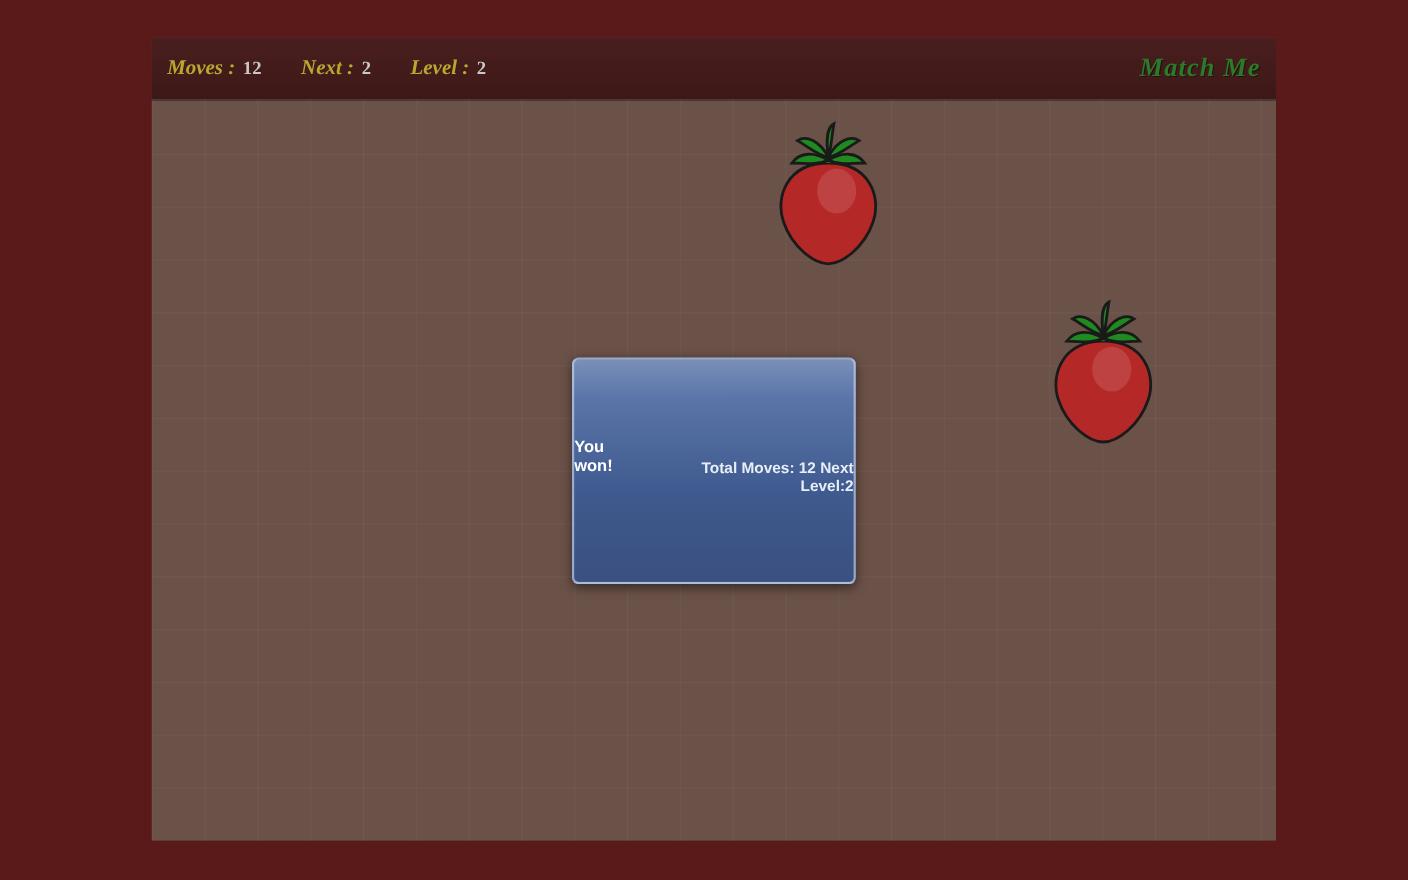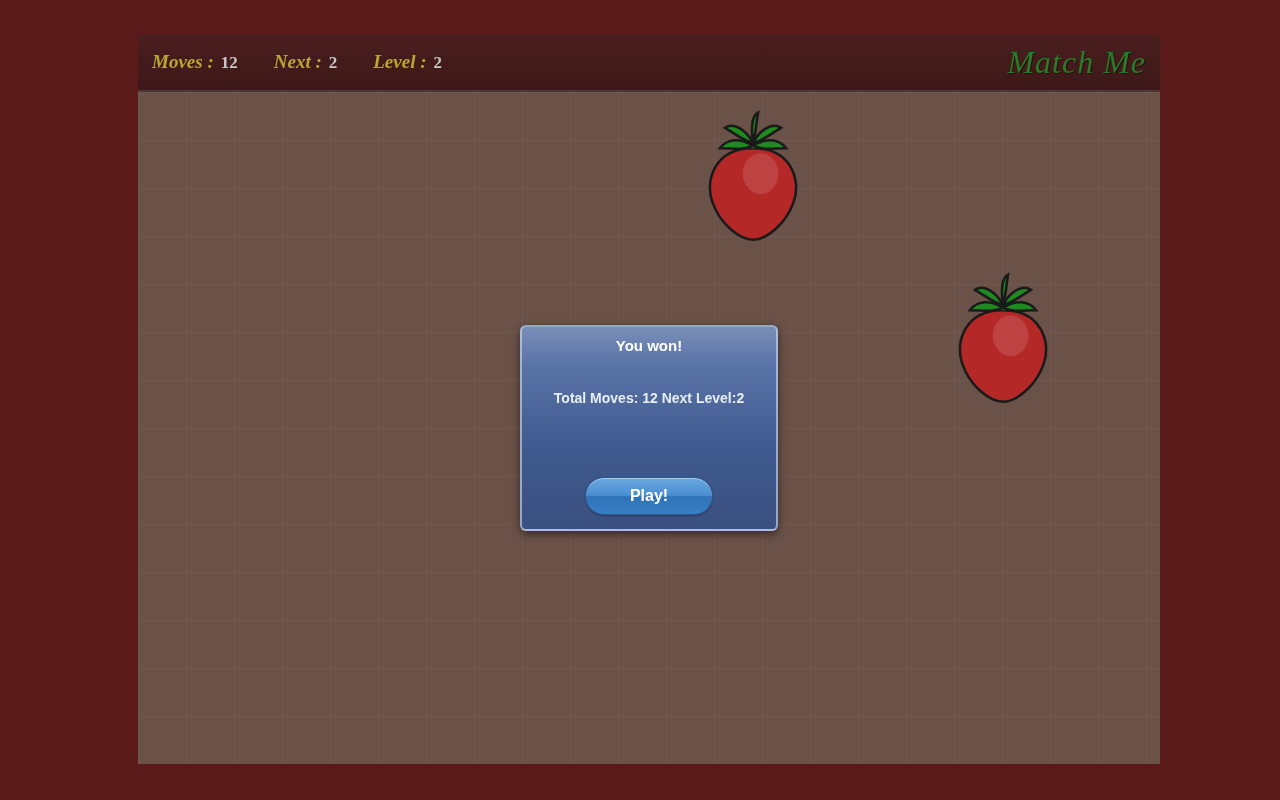--- a/index.html
+++ b/index.html
@@ -42,23 +42,23 @@
   }
   .stat-value {
     color: #c8c8c8;
     font-size: 17px;
     font-weight: bold;
     margin-left: 3px;
   }
   .game-title {
     margin-left: auto;
     color: #2a7a2a;
-    font-size: 32px;
+    font-size: 24px;
     font-style: italic;
-    font-weight: normal;
+    font-weight: bold;
     text-shadow: 1px 1px 0 rgba(0,0,0,0.4);
     letter-spacing: 1px;
   }
   .play-area {
     position: absolute;
     left: 0;
     top: 56px;
     width: 100%;
     height: calc(100% - 56px);
     background-color: #6b5248;
@@ -86,36 +86,35 @@
   }
   .dialog {
     width: 258px;
     height: 206px;
     background: linear-gradient(to bottom, #7a8fb8 0%, #5a74a8 18%, #3f5a8e 60%, #3a5080 100%);
     border: 2px solid rgba(200,215,240,0.65);
     border-radius: 6px;
     box-shadow: 0 3px 10px rgba(0,0,0,0.5);
     position: relative;
     display: flex;
-    flex-direction: column;
     align-items: center;
     padding-top: 10px;
     font-family: Arial, Helvetica, sans-serif;
   }
   .dialog-title {
     color: #ffffff;
     font-size: 15px;
     font-weight: bold;
     margin-bottom: 36px;
   }
   .dialog-body {
     color: #e8eef8;
     font-size: 14px;
     font-weight: bold;
-    text-align: center;
+    text-align: right;
   }
   .dialog-button {
     position: absolute;
     bottom: 14px;
     left: 50%;
     transform: translateX(-50%);
     width: 128px;
     height: 38px;
     background: linear-gradient(to bottom, #6aa8e0 0%, #4a8fd0 48%, #2f72b8 52%, #3a7fc4 100%);
     border: 1px solid #2d5a90;
@@ -176,17 +175,16 @@
           <path d="M50 26 C56 14 66 10 72 14 C62 20 58 24 50 26 Z" fill="#1f8a1f"></path>
           <path d="M50 26 C48 12 50 4 54 2 C52 14 52 20 50 26 Z" fill="#1f8a1f"></path>
         </g>
       </svg>
     </div>
 
     <div class="dialog-overlay">
       <div class="dialog">
         <div class="dialog-title">You won!</div>
         <div class="dialog-body">Total Moves: 12 Next Level:2</div>
-        <button class="dialog-button">Play!</button>
       </div>
     </div>
   </div>
 </div>
 
 </body></html>

